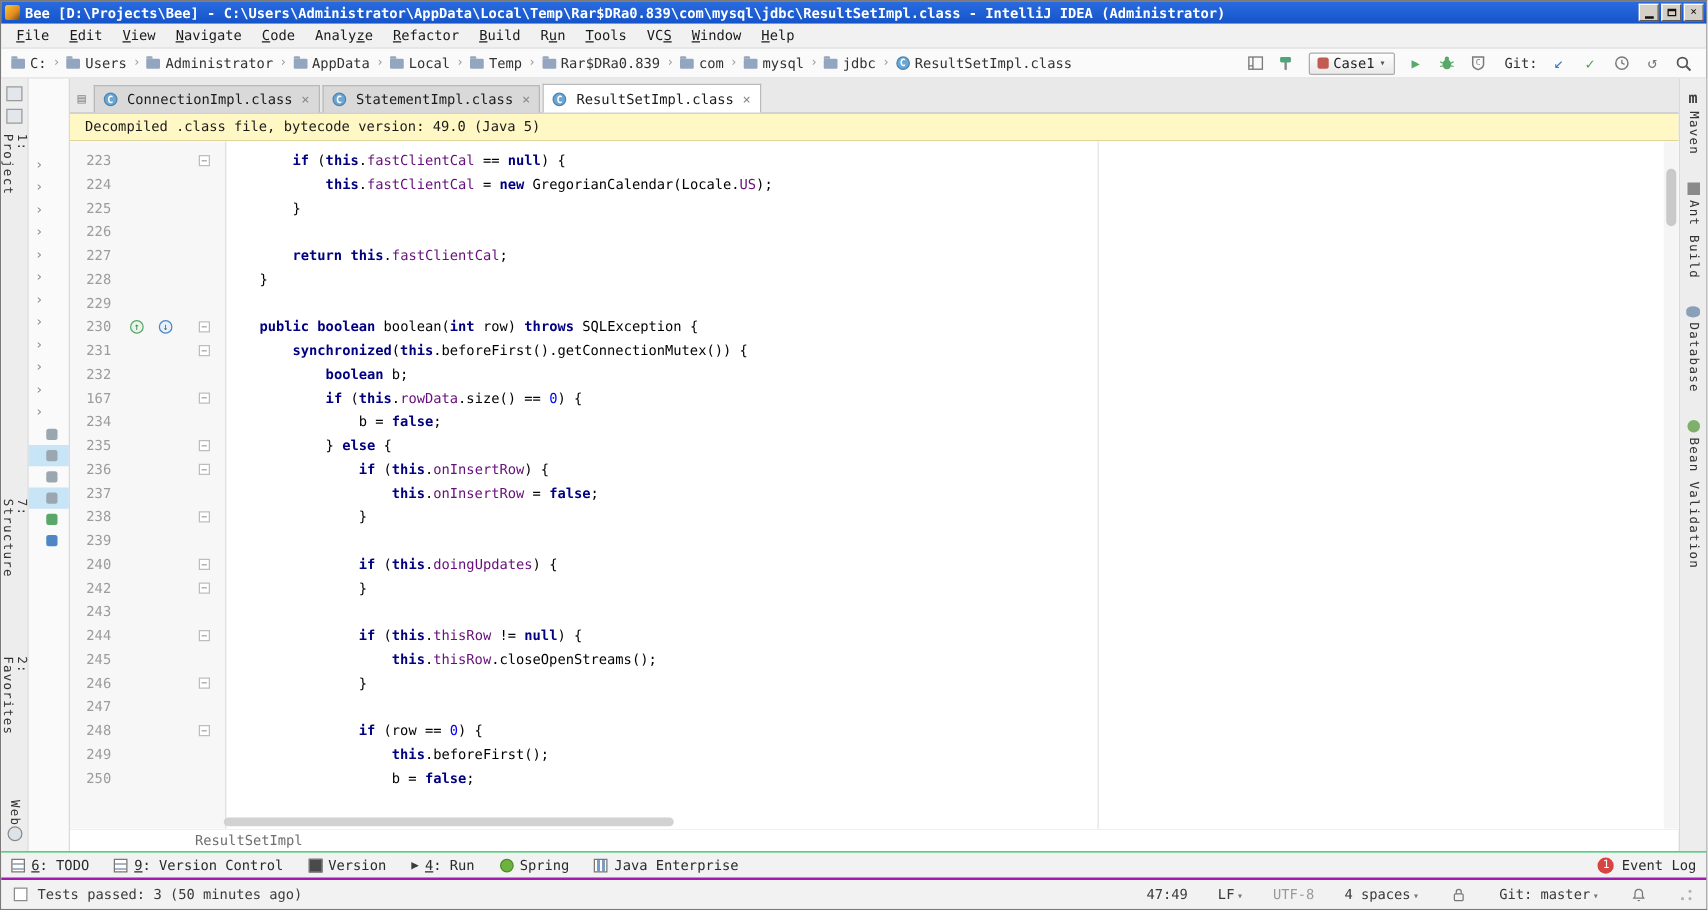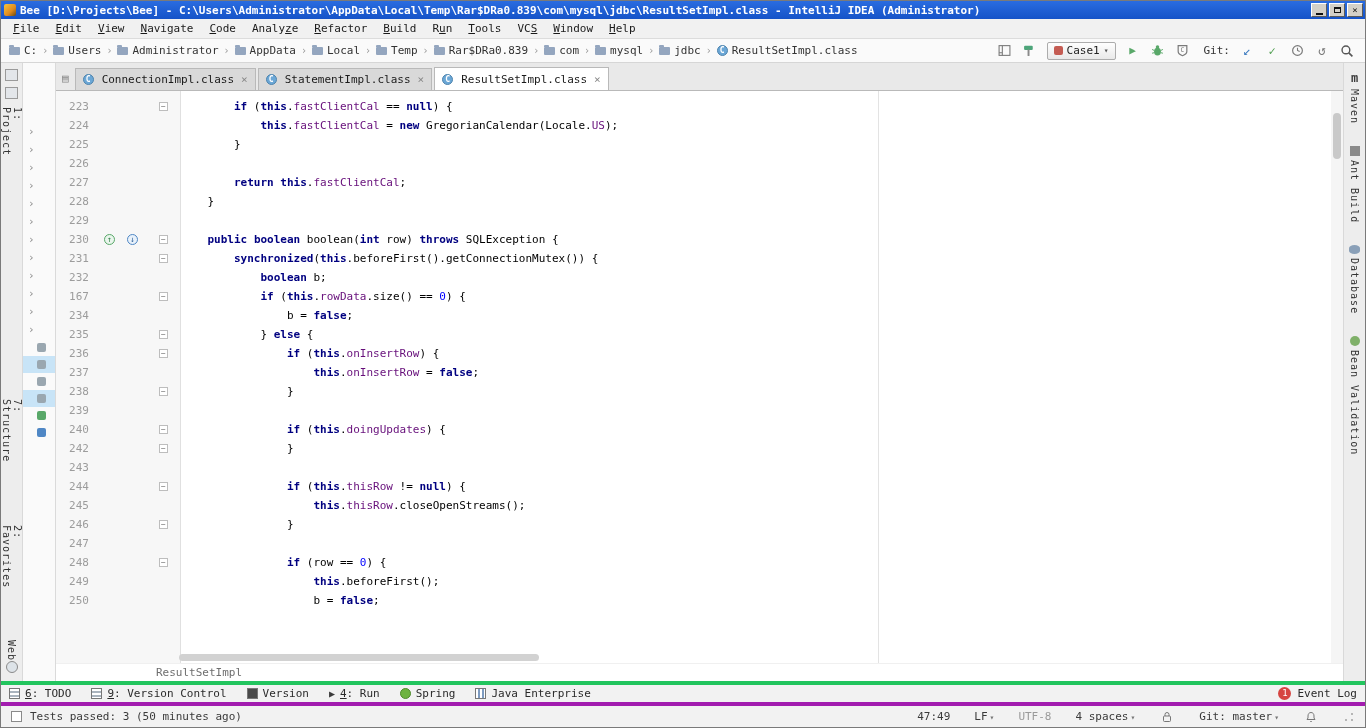--- a/index.html
+++ b/index.html
@@ -83,32 +83,32 @@
   .tk-fld { color:#660E7A; }
   .tk-num { color:#0000FF; }
   .tk-pln { color:#000000; }
   .vscroll { position:absolute; right:0; top:0; bottom:0; width:12px; background:#F5F5F5; }
   .vthumb { position:absolute; top:22px; right:2px; width:8px; height:46px; background:#C9C9C9; border-radius:4px; }
   .hthumb { position:absolute; left:123px; bottom:2px; width:360px; height:7px; background:#D2D2D2; border-radius:4px; }
 
   .crumb-bar { height:18px; flex:none; background:#FFFFFF; display:flex; align-items:center; padding-left:100px; color:#6E6E6E; border-top:1px solid #F0F0F0; }
 
   
-  .bottom-bar { height:21px; flex:none; background:#F2F2F2; border-top:4px solid #22c55e; display:flex; align-items:center; padding:0 8px; gap:32px; }
+  .bottom-bar { height:21px; flex:none; background:#F2F2F2; border-top:1px solid #22c55e; display:flex; align-items:center; padding:0 8px; gap:32px; }
   .btool { display:flex; align-items:center; gap:5px; color:#2A2A2A; cursor:default; }
   .btool u { text-decoration:underline; }
   .wicon { width:11px; height:11px; border:1px solid #777; background:repeating-linear-gradient(180deg,#FFF 0 2px,#AAB4BE 2px 4px); flex:none; }
   .wicon.solid { background:#4A4A4A; }
   .wicon.green { background:#6DB33F; border-color:#4E8A2B; border-radius:50%; }
   .wicon.blue { background:repeating-linear-gradient(90deg,#FFF 0 2px,#7E9BC0 2px 4px); }
   .runglyph { color:#3B3B3B; font-size:10px; }
   .eventlog { margin-left:auto; display:flex; align-items:center; gap:6px; color:#2A2A2A; }
   .badge { width:13px; height:13px; border-radius:50%; background:#D64541; color:#fff; font-size:9px; line-height:13px; text-align:center; flex:none; }
 
-  .status-bar { height:25px; flex:none; background:#F2F2F2; border-top:4px solid #a21caf; display:flex; align-items:center; padding:0 10px; color:#3A3A3A; }
+  .status-bar { height:25px; flex:none; background:#F2F2F2; border-top:2px solid #a21caf; display:flex; align-items:center; padding:0 10px; color:#3A3A3A; }
   .sb-ic { width:11px; height:11px; border:1px solid #8A8A8A; background:#FFF; margin-right:8px; flex:none; }
   .sb-right { margin-left:auto; display:flex; align-items:center; gap:24px; }
   .sb-dim { color:#9A9A9A; }
   .sb-chevron { font-size:8px; color:#777; margin-left:2px; }
   .grip { width:12px; height:12px; background:
       radial-gradient(circle at 9px 3px,#B5B5B5 1px,transparent 1.5px),
       radial-gradient(circle at 9px 9px,#B5B5B5 1px,transparent 1.5px),
       radial-gradient(circle at 3px 9px,#B5B5B5 1px,transparent 1.5px); }
 </style>
 </head>
@@ -330,20 +330,23 @@
             <span>StatementImpl.class</span>
             <span class="close">×</span>
           </div>
           <div class="tab active">
             <span class="class-ic">C</span>
             <span>ResultSetImpl.class</span>
             <span class="close">×</span>
           </div>
         </div>
 
+      <div class="banner">
+        <span>Decompiled .class file, bytecode version: 49.0 (Java 5)</span>
+      </div>
 
       <div class="code-wrap">
         <div class="gutter-bg"></div>
         <div class="margin-guide"></div>
         <div class="code-area">
             <div class="code-line">
               <span class="ln-num">223</span>
               <span class="ln-icons"></span>
               <span class="ln-fold">
                 <span class="fold-box">−</span>

